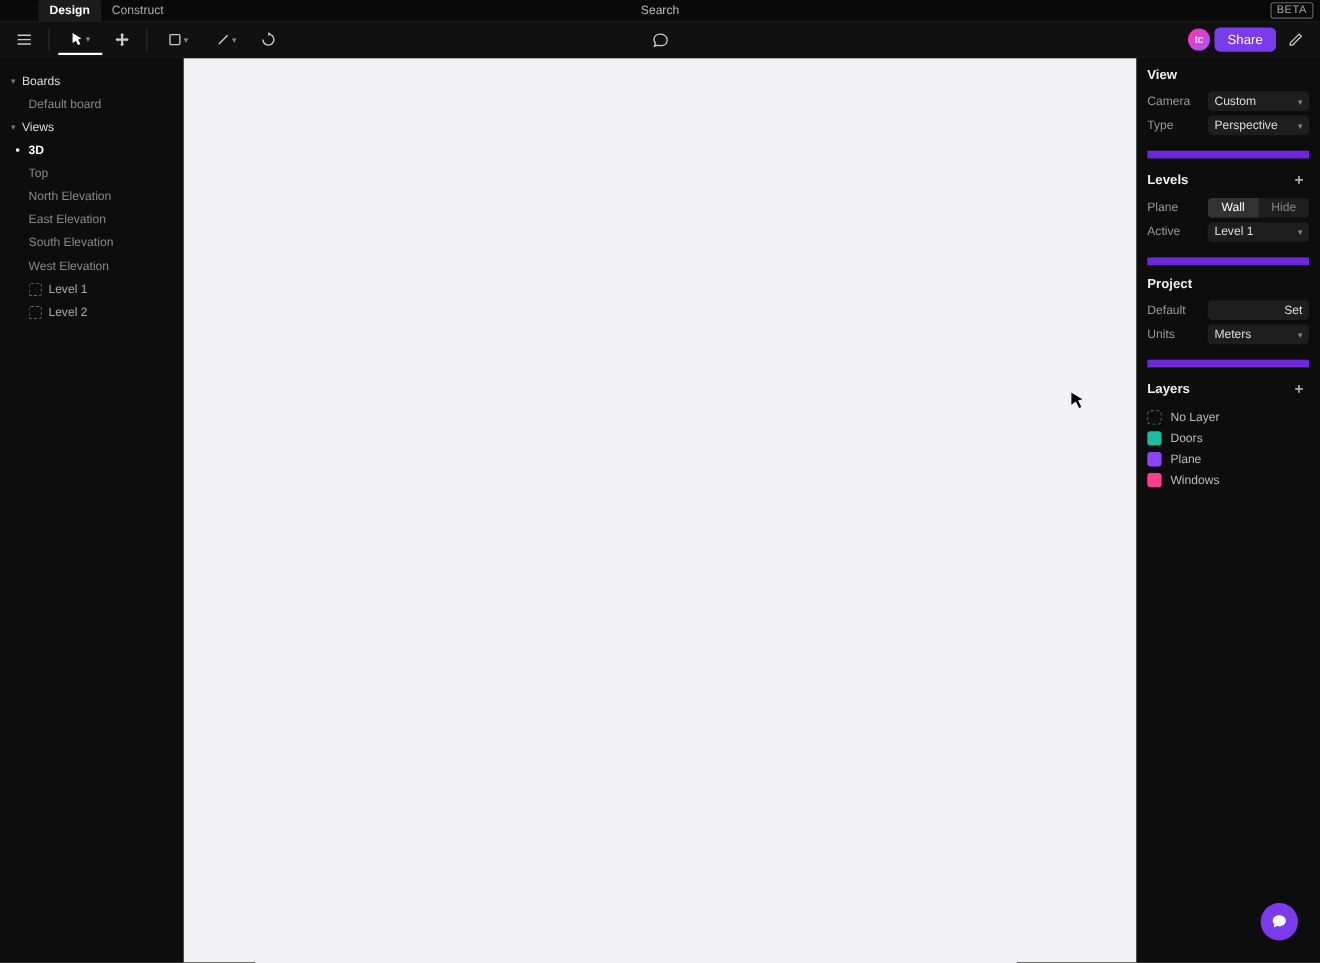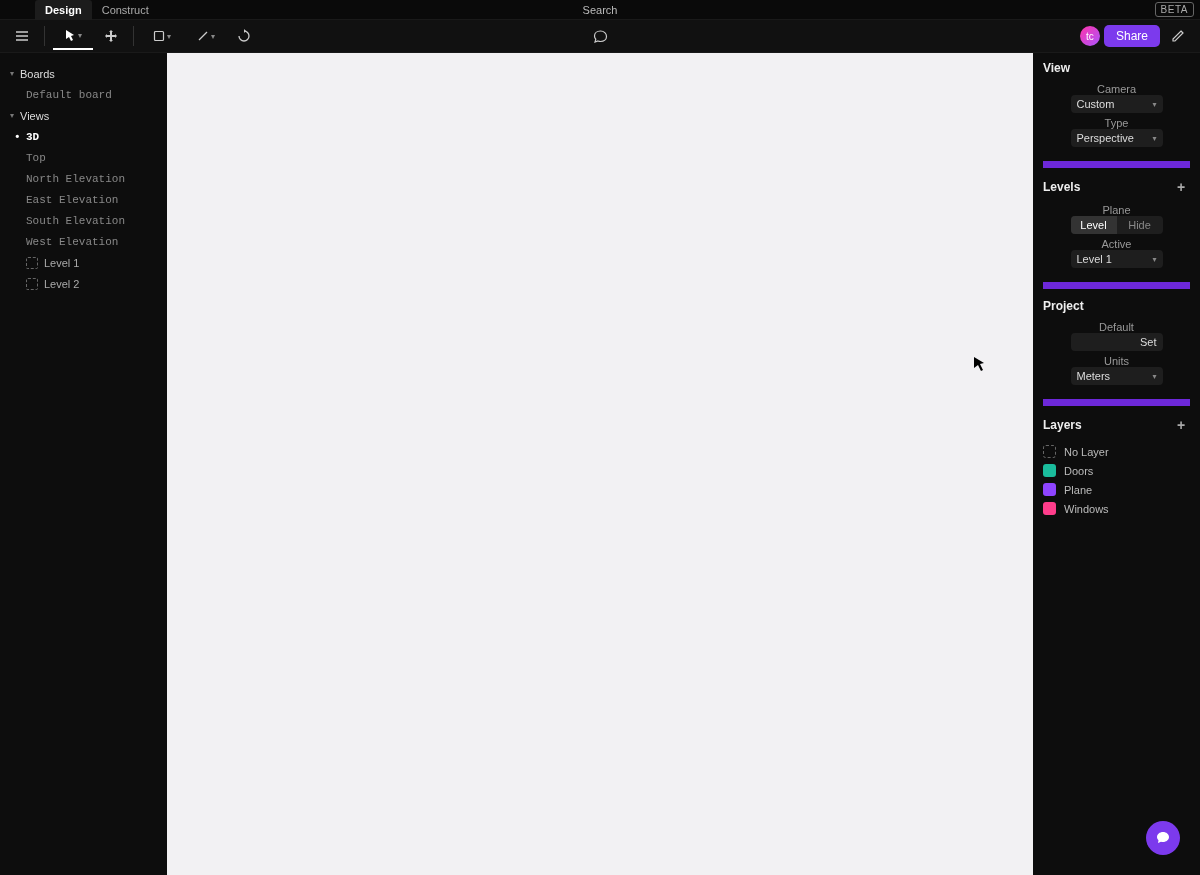--- a/index.html
+++ b/index.html
@@ -30,36 +30,36 @@
   
   
   .left-panel { width: 167px; background: #0d0d0d; display:flex; flex-direction:column; padding-top: 6px;}
   .search-row { display:flex; align-items:center; padding: 6px 8px; gap:6px;}
   .search-input { flex:1; background: #1a1a1a; border:1px solid #2a2a2a; border-radius:4px; padding: 3px 8px; color:#888; font-size:11px; height:22px;}
   .plus-btn { width:18px; height:18px; display:flex; align-items:center; justify-content:center; color:#aaa; cursor:pointer; font-size:14px;}
   
   .tree { padding: 4px 0;}
   .tree-item { display:flex; align-items:center; padding: 3px 10px; height:21px; font-size:11px; color:#aaa; cursor:pointer; gap:6px;}
   .tree-item.header { color:#ddd; font-weight:500;}
-  .tree-item.child { padding-left: 26px; color:#888;font-family:Liberation Mono, monospace;}
+  .tree-item.child { padding-left: 26px; color:#888;}
   .tree-item.active { color:#fff; font-weight:600;}
   .tree-item.active::before { content:"•"; position:absolute; margin-left:-12px; color:#fff;}
   .tree-item.level-child { padding-left: 26px;}
   .caret { font-size:8px; color:#777;}
   .dashed-icon { width:12px; height:12px; border:1px dashed #666; border-radius:2px;}
   
   
   .canvas { flex:1; background:#f2f1f3; position:relative;}
   .cursor-arrow { position:absolute; left: 805px; top: 303px; }
   
   
   .right-panel { width: 167px; background:#0d0d0d; display:flex; flex-direction:column; padding: 8px 10px; gap: 2px;}
   .panel-section { border-bottom: 7px solid #6d28d9; padding-bottom: 10px; margin-bottom: 8px;}
   .section-head { display:flex; justify-content:space-between; align-items:center; font-size:12px; color:#eee; font-weight:600; margin-bottom:8px;}
-  .prop-row { display:flex; align-items:center; justify-content:space-between; margin: 4px 0; font-size:11px;flex-direction:column;}
+  .prop-row { display:flex; align-items:center; justify-content:space-between; margin: 4px 0; font-size:11px;}
   .prop-label { color:#999;}
   .prop-select { background:#1e1e1e; border:none; color:#ddd; padding:3px 6px; border-radius:4px; width:92px; display:flex; align-items:center; justify-content:space-between; cursor:pointer; font-size:11px;}
   .prop-btn { background:#1e1e1e; color:#ddd; padding:3px 6px; border-radius:4px; width:92px; text-align:right; cursor:pointer; font-size:11px;}
   .toggle-pill { background:#1e1e1e; border-radius:4px; display:flex; width:92px; overflow:hidden;}
   .toggle-opt { flex:1; text-align:center; padding:3px 0; font-size:11px; color:#888; cursor:pointer;}
   .toggle-opt.on { background:#333; color:#fff;}
   
   .layer-item { display:flex; align-items:center; gap:8px; padding: 3px 0; font-size:11px; color:#bbb; cursor:pointer;}
   .swatch { width:13px; height:13px; border-radius:3px;}
   .swatch.dashed { border:1px dashed #666; background:none;}
@@ -199,21 +199,21 @@
     </div>
 
     <div class="panel-section">
       <div class="section-head">
         <span>Levels</span>
         <span class="plus-btn">+</span>
       </div>
       <div class="prop-row">
         <span class="prop-label">Plane</span>
         <div class="toggle-pill">
-          <div class="toggle-opt on">Level</div>
+          <div class="toggle-opt on">Wall</div>
           <div class="toggle-opt">Hide</div>
         </div>
       </div>
       <div class="prop-row">
         <span class="prop-label">Active</span>
         <div class="prop-select">
             <span>Level 1</span>
             <span class="mini-chevron">▾</span>
           </div>
       </div>

